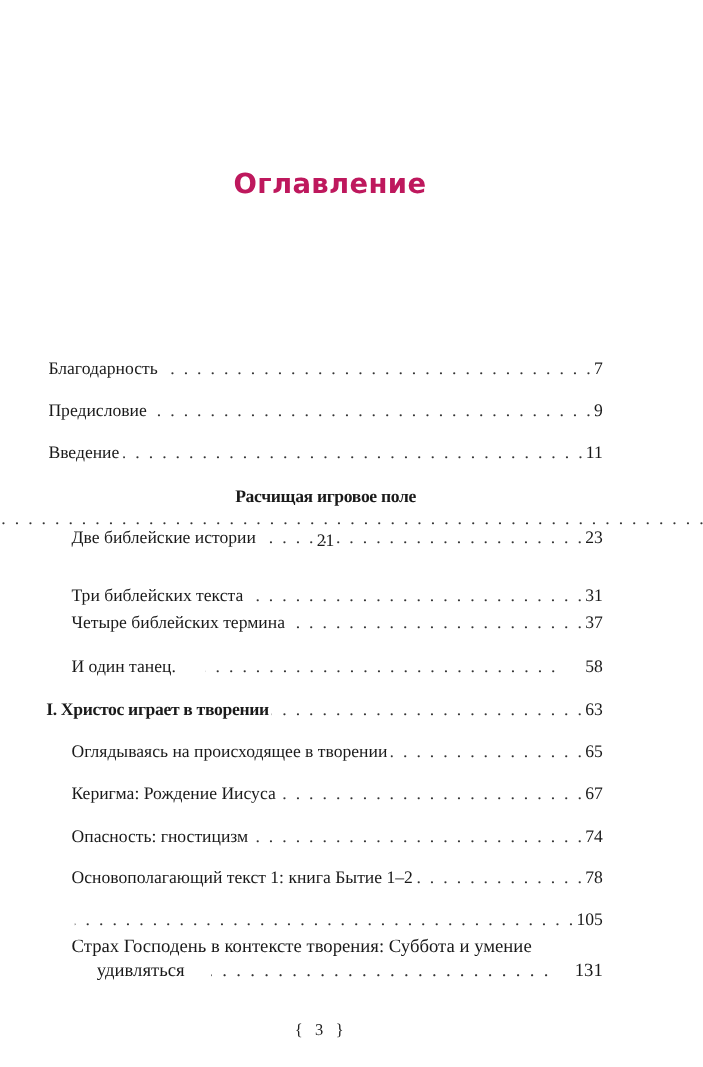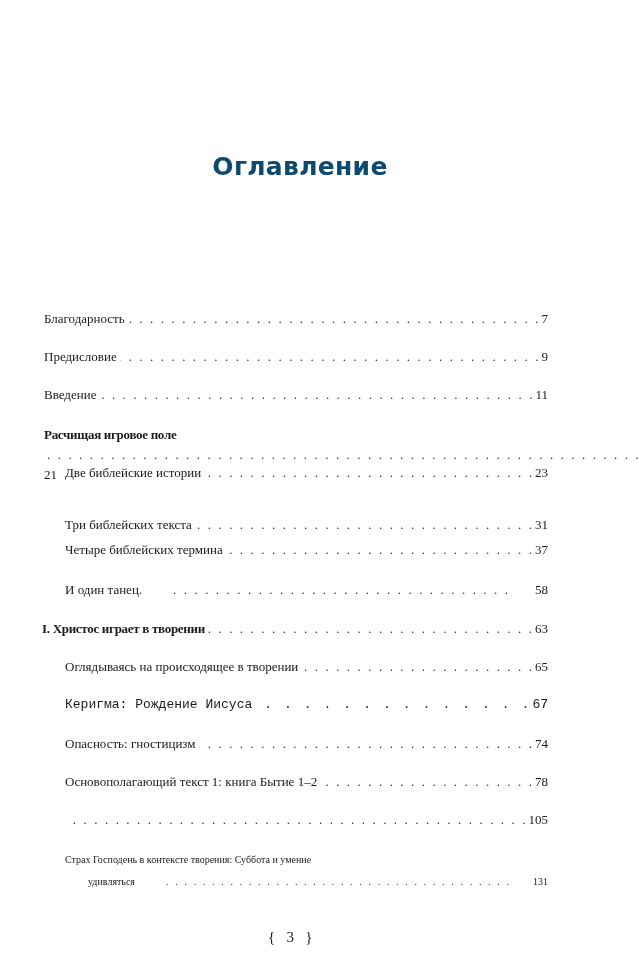--- a/index.html
+++ b/index.html
@@ -18,37 +18,38 @@
     .page-title {
       position: absolute;
       top: 152px;
       left: 0;
       width: 600px;
       text-align: center;
       font-family: "DejaVu Sans", sans-serif;
       font-weight: bold;
       font-size: 25px;
       letter-spacing: 0.3px;
-      color: #0c4a6e;
+      color: #be185d;
     }
     .toc {
       position: absolute;
       left: 0;
       top: 0;
       width: 639px;
     }
     .toc-entry {
       position: absolute;
       left: 44px;
       width: 504px;
-      font-size: 13px;
+      font-size: 16px;
       line-height: 20px;
       display: flex;
-      align-items: flex-start;
-      white-space: nowrap;
+      align-items: center;
+      white-space: nowrap;
+      margin-top: 17px;
     }
     .toc-entry.level-1 {
       left: 65px;
       width: 483px;
     }
     .toc-entry.bold .toc-title {
       font-weight: bold;
       letter-spacing: -0.3px;
     }
     .toc-entry.part {
@@ -77,21 +78,21 @@
       white-space: nowrap;
     }
     .toc-page {
       flex: 0 0 auto;
       text-align: right;
     }
     .toc-multiline {
       position: absolute;
       left: 65px;
       width: 483px;
-      font-size: 10px;
+      font-size: 17px;
       line-height: 22px;
     }
     .toc-multiline .first-line {
       white-space: nowrap;
     }
     .toc-multiline .second-line {
       display: flex;
       align-items: baseline;
       padding-left: 23px;
       white-space: nowrap;
@@ -166,21 +167,21 @@
     <span class="toc-leader"></span>
     <span class="toc-page">63</span>
   </div>
 
   <div class="toc-entry level-1" style="top:657px;">
     <span class="toc-title">Оглядываясь на происходящее в творении</span>
     <span class="toc-leader"></span>
     <span class="toc-page">65</span>
   </div>
 
-  <div class="toc-entry level-1" style="top:695px;font-family:Liberation Mono, monospace;">
+  <div class="toc-entry level-1" style="top:695px;">
     <span class="toc-title">Керигма: Рождение Иисуса</span>
     <span class="toc-leader"></span>
     <span class="toc-page">67</span>
   </div>
 
   <div class="toc-entry level-1" style="top:734px;">
     <span class="toc-title">Опасность: гностицизм</span>
     <span class="toc-leader"></span>
     <span class="toc-page">74</span>
   </div>

